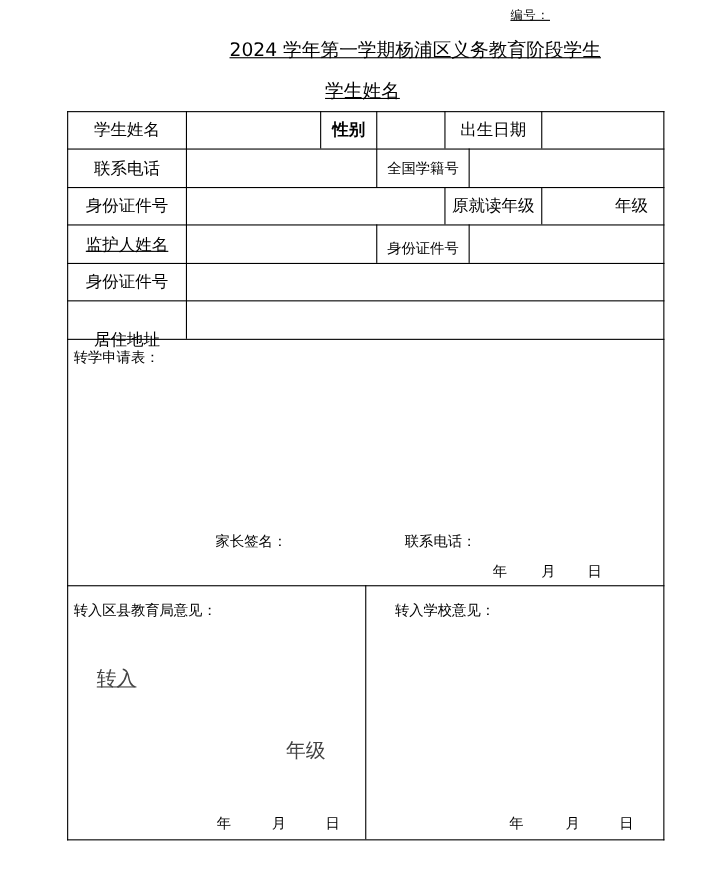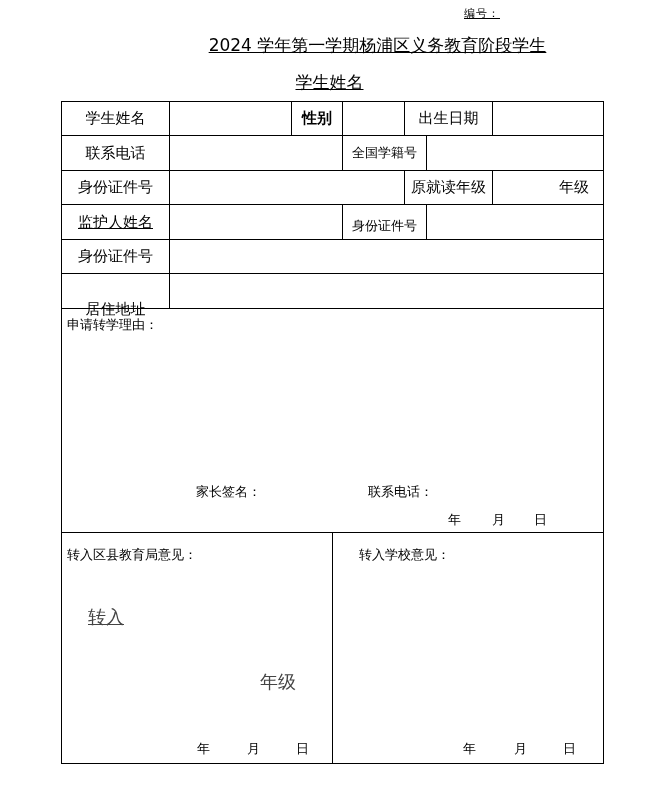--- a/index.html
+++ b/index.html
@@ -78,21 +78,21 @@
   <div class="input-area" style="left:170px;top:205px;width:172px;height:34px;"><span></span></div>
   <div class="cell" style="left:343px;top:213px;width:83px;height:26px;font-size:13px;">身份证件号</div>
   <div class="input-area" style="left:427px;top:205px;width:176px;height:34px;"><span></span></div>
 
   <div class="cell" style="left:62px;top:240px;width:107px;height:33px;">身份证件号</div>
   <div class="input-area" style="left:170px;top:240px;width:433px;height:33px;"><span></span></div>
 
   <div class="cell" style="left:62px;top:292px;width:107px;height:34px;">居住地址</div>
   <div class="input-area" style="left:170px;top:274px;width:433px;height:34px;"><span></span></div>
 
-  <div class="lbl" style="left:67px;top:316px;">申请转学理由：</div>
+  <div class="lbl" style="left:67px;top:316px;">转学申请表：</div>
   <div class="input-area" style="left:62px;top:336px;width:541px;height:140px;"></div>
   <div class="lbl" style="left:196px;top:483px;">家长签名：</div>
   <div class="lbl" style="left:368px;top:483px;">联系电话：</div>
   <div class="lbl" style="left:448px;top:511px;">年</div>
   <div class="lbl" style="left:492px;top:511px;">月</div>
   <div class="lbl" style="left:534px;top:511px;">日</div>
 
   <div class="lbl" style="left:67px;top:546px;">转入区县教育局意见：</div>
   <div class="faded" style="left:88px;top:605px;text-decoration:underline;">转入</div>
   <div class="faded" style="left:260px;top:670px;">年级</div>

